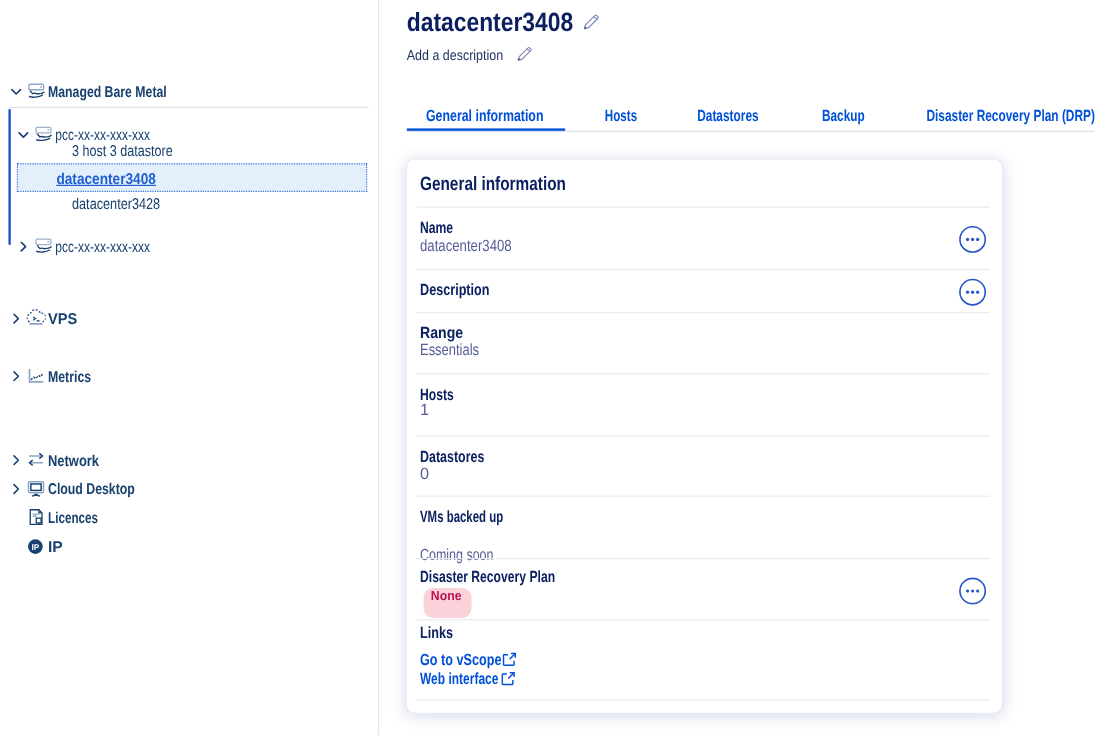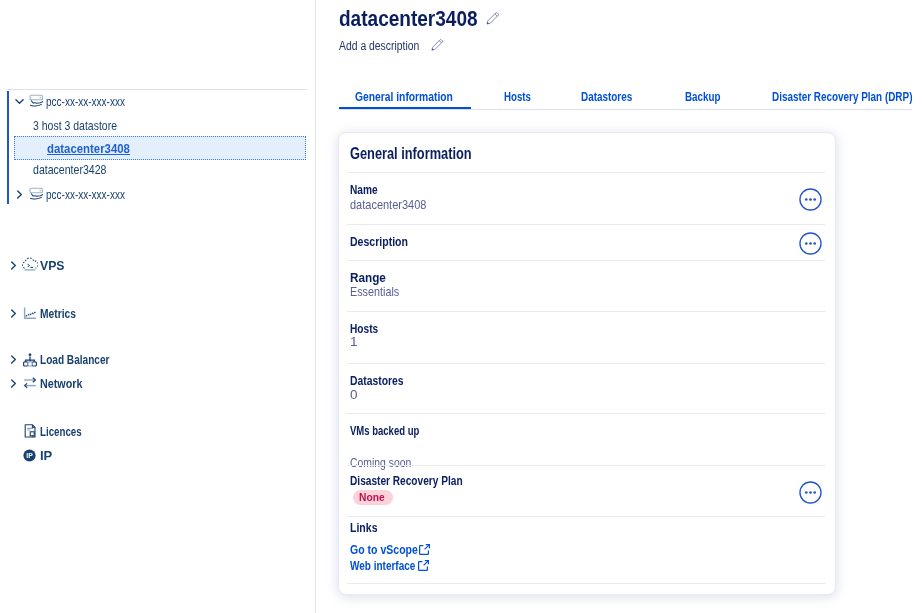--- a/index.html
+++ b/index.html
@@ -10,22 +10,22 @@
 #sidebar { position:absolute; left:0; top:0; width:316px; height:613px; background:#fff; border-right:1px solid #e2e5ee; }
 #orderbtn { position:absolute; left:10px; top:4px; width:293px; height:27px; background:#2b59c3; border-radius:4px; display:flex; align-items:center; color:#fff; font-size:12.5px; font-weight:bold; }
 #orderbtn .cart { margin-left:8px; }
 #orderbtn .lbl { margin-left:6px; --sc:.78; }
 #orderbtn .chev { position:absolute; right:11px; top:10px; }
 .srow { position:absolute; display:flex; align-items:center; height:24px; font-size:13px; color:#18416f; }
 .srow b { font-weight:bold; }
 .chevbox { width:13px; display:flex; justify-content:flex-start; flex:none; }
 .icobox { width:16px; margin-right:2px; display:flex; flex:none; }
 .lvl1 { left:9px; }
-.lvl2 { left:15px; }
-.lvl3 { left:33px; }
+.lvl2 { left:15px;margin-top:11px; }
+.lvl3 { left:60px; }
 #sdivider { position:absolute; left:8px; top:89px; width:299px; height:1px; background:#dde1ea; }
 #bluebar { position:absolute; left:7px; top:91px; width:2px; height:113px; background:#1e56c8; }
 #selitem { position:absolute; left:14px; top:136px; width:292px; height:24px; background:#e3f0fc; border:1px dotted #3a7cd5; display:flex; align-items:center; }
 #selitem span { margin-left:32px; color:#1f5fd2; font-weight:bold; text-decoration:underline; font-size:13px; }
 
 
 #main { position:absolute; left:316px; top:0; width:606px; height:613px; }
 #title { position:absolute; left:23px; top:5.5px; font-size:22px; font-weight:bold; color:#0b1e60; }
 #titlepen { position:absolute; left:169px; top:11px; }
 #adddesc { position:absolute; left:23px; top:39px; font-size:12px; color:#1f3564; }
@@ -34,30 +34,46 @@
 .tab { position:absolute; top:0; height:25px; font-size:13.5px; font-weight:bold; color:#0050d7; line-height:24px; }
 #tabunderline { position:absolute; left:0px; top:22px; width:132px; height:2px; background:#0050d7; }
 
 
 #card { position:absolute; left:22px; top:132px; width:498px; height:463px; background:#fff; border:1px solid #e6e9f6; border-radius:8px; box-shadow:0 2px 12px rgba(90,100,160,0.22); }
 #card h2 { position:absolute; left:11px; top:12px; font-size:16px; font-weight:bold; color:#0b1e60; }
 .cdiv { position:absolute; left:8px; width:478px; height:1px; background:#e8eaf2; }
 .clabel { position:absolute; left:11px; font-size:13.5px; font-weight:bold; color:#0c2161; }
 .cvalue { position:absolute; left:11px; font-size:13.5px; color:#565e94; }
 .dotbtn { position:absolute; left:460px; width:23px; height:23px; }
-#badge { position:absolute; left:14px; top:357px; height:15px; background:#fcd2da; color:#bc1150; border-radius:8px; font-size:11px; font-weight:bold; line-height:15px; padding:0 6px; }
+#badge { position:absolute; left:14px; top:357px; height:25px; background:#fcd2da; color:#bc1150; border-radius:8px; font-size:11px; font-weight:bold; line-height:15px; padding:0 6px; }
 .clink { position:absolute; left:11px; font-size:13.5px; font-weight:bold; color:#0050d7; display:flex; align-items:center; }
 .clink svg { position:absolute; top:1px; }
 </style>
 </head>
 <body>
 
 <div id="sidebar">
 
 
+  <div class="srow lvl1" style="top:64px">
+      <span class="chevbox">
+        <svg width="9" height="9" viewBox="0 0 10 10" fill="none">
+          <path d="M1 3l4 4 4-4" stroke="#18416f" stroke-width="1.5" stroke-linecap="round" stroke-linejoin="round"></path>
+        </svg>
+      </span>
+      <span class="icobox">
+        <svg width="16" height="16" viewBox="0 0 16 16" fill="none">
+          <rect x="2" y="2.2" width="12.4" height="4.6" rx="1" stroke="#8ea6c3" stroke-width="1.1"></rect>
+          <line x1="12.2" y1="3.6" x2="12.2" y2="5.4" stroke="#8ea6c3" stroke-width="1"></line>
+          <path d="M3 7.5l2.2 2.6c1.4-.6 2.6-.5 3.8.2l3.2-.5c1.1-.2 2-.7 2.8-1.4" stroke="#18416f" stroke-width="1.1" fill="none"></path>
+          <path d="M2.2 12.3c2.2 1.2 8.2 1 11.6-1.2" stroke="#18416f" stroke-width="1.1" fill="none"></path>
+        </svg>
+      </span>
+      <b class="sx" style="--sc:.787">Managed Bare Metal</b>
+    </div>
 
   <div id="sdivider"></div>
   <div id="bluebar"></div>
 
   <div class="srow lvl2" style="top:89px">
       <span class="chevbox">
         <svg width="9" height="9" viewBox="0 0 10 10" fill="none">
           <path d="M1 3l4 4 4-4" stroke="#18416f" stroke-width="1.5" stroke-linecap="round" stroke-linejoin="round"></path>
         </svg>
       </span>
@@ -130,55 +146,54 @@
       <span class="icobox">
         <svg width="16" height="16" viewBox="0 0 16 16" fill="none">
           <path d="M2.6 2.6v10.6H14" stroke="#8ea6c3" stroke-width="1.4"></path>
           <path d="M3.8 11.4l2.4-2 1.5 1.1 2.5-2.7 1.4 1.2 2.3-2.7" stroke="#18416f" stroke-width="1.2" stroke-dasharray="1.7 1.2"></path>
         </svg>
       </span>
       <b class="sx" style="--sc:.789">Metrics</b>
     </div>
 
 
-  <div class="srow lvl1" style="top:347.5px">
-      <span class="chevbox">
-        <svg width="9" height="9" viewBox="0 0 10 10" fill="none">
-          <path d="M3 1l4 4-4 4" stroke="#18416f" stroke-width="1.5" stroke-linecap="round" stroke-linejoin="round"></path>
-        </svg>
-      </span>
-      <span class="icobox">
-        <svg width="16" height="16" viewBox="0 0 16 16" fill="none">
-          <path d="M8 1l1.7 1.7L8 4.4 6.3 2.7 8 1z" fill="#18416f"></path>
-          <path d="M8 4.4v3M3.5 9.6V8.2h8.8v1.4M8 7.4v2.2" stroke="#18416f" stroke-width="1.3"></path>
-          <rect x="1.6" y="9.8" width="4.2" height="4.2" rx="1" stroke="#18416f" stroke-width="1.2"></rect>
-          <rect x="10.2" y="9.8" width="4.2" height="4.2" rx="1" stroke="#18416f" stroke-width="1.2"></rect>
-          <rect x="5.9" y="9.8" width="4.2" height="4.2" rx="1" stroke="#8ea6c3" stroke-width="1.2" fill="#fff"></rect>
-        </svg>
-      </span>
-      <b class="sx" style="--sc:.775">Load Balancer</b>
-    </div>
 
   <div class="srow lvl1" style="top:371px">
       <span class="chevbox">
         <svg width="9" height="9" viewBox="0 0 10 10" fill="none">
           <path d="M3 1l4 4-4 4" stroke="#18416f" stroke-width="1.5" stroke-linecap="round" stroke-linejoin="round"></path>
         </svg>
       </span>
       <span class="icobox">
         <svg width="16" height="16" viewBox="0 0 16 16" fill="none">
           <path d="M2.2 5h10.6" stroke="#8ea6c3" stroke-width="1.4"></path>
           <path d="M10.8 2.8L13.4 5l-2.6 2.2" stroke="#18416f" stroke-width="1.2" fill="none"></path>
           <path d="M13.8 10.6H3.2" stroke="#8ea6c3" stroke-width="1.4"></path>
           <path d="M5.2 8.4l-2.6 2.2 2.6 2.2" stroke="#18416f" stroke-width="1.2" fill="none"></path>
         </svg>
       </span>
       <b class="sx" style="--sc:.829">Network</b>
     </div>
 
+  <div class="srow lvl1" style="top:395px">
+      <span class="chevbox">
+        <svg width="9" height="9" viewBox="0 0 10 10" fill="none">
+          <path d="M3 1l4 4-4 4" stroke="#18416f" stroke-width="1.5" stroke-linecap="round" stroke-linejoin="round"></path>
+        </svg>
+      </span>
+      <span class="icobox">
+        <svg width="16" height="16" viewBox="0 0 16 16" fill="none">
+          <rect x="1.7" y="2.4" width="12.6" height="9.2" rx="1.2" stroke="#8ea6c3" stroke-width="1.3"></rect>
+          <rect x="3.7" y="4.3" width="8.6" height="5.4" stroke="#18416f" stroke-width="1.2"></rect>
+          <path d="M6.6 13h2.8" stroke="#18416f" stroke-width="1.2"></path>
+          <path d="M4.6 14.5c1-1 5.8-1 6.8 0" stroke="#18416f" stroke-width="1.1"></path>
+        </svg>
+      </span>
+      <b class="sx" style="--sc:.789">Cloud Desktop</b>
+    </div>
 
   <div class="srow lvl1" style="top:419px">
       <span class="chevbox"></span>
       <span class="icobox">
         <svg width="16" height="16" viewBox="0 0 16 16" fill="none">
           <path d="M3.2 1.8h7.2L13 4.4V14H3.2V1.8z" stroke="#18416f" stroke-width="1.1" stroke-linejoin="round"></path>
           <path d="M10.4 1.8v2.6H13" stroke="#18416f" stroke-width="1.1"></path>
           <path d="M5.2 5.4h6M5.2 7h3.4" stroke="#8ea6c3" stroke-width="1.1"></path>
           <rect x="8.2" y="8.8" width="4" height="4" stroke="#18416f" stroke-width="1.1"></rect>
           <path d="M10.8 12.8v1.4" stroke="#18416f" stroke-width="1.1"></path>

